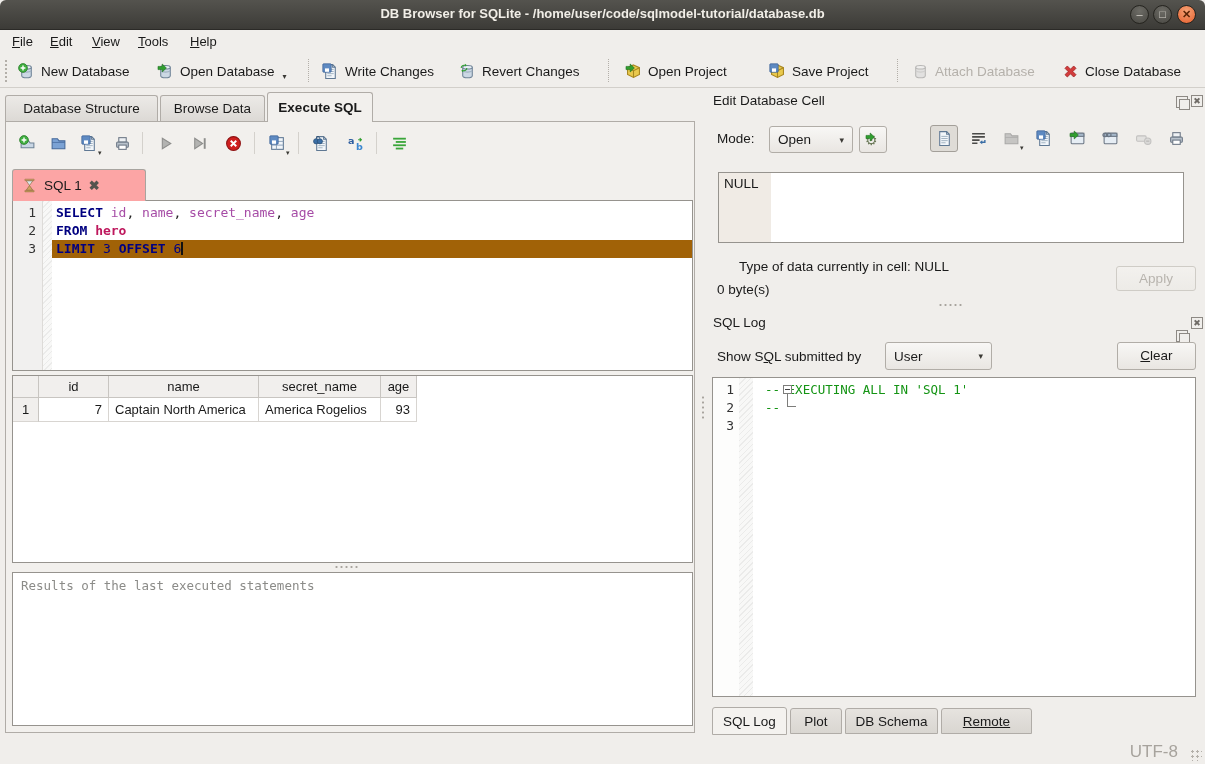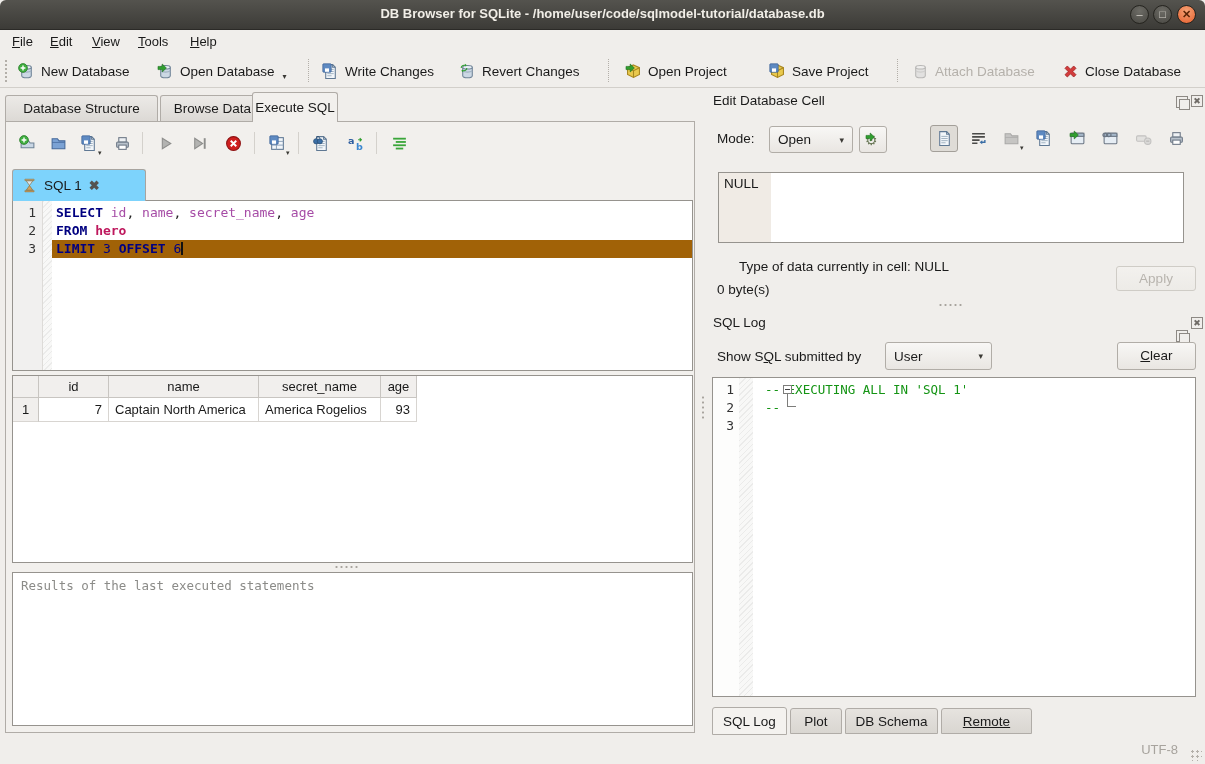--- a/index.html
+++ b/index.html
@@ -48,21 +48,21 @@
     border:1px solid #b0aca7;background:#f2f0ed;}
 
   
   .ed-toolbar{position:absolute;left:8px;top:8px;height:26px;width:660px;}
   .ebtn{position:absolute;top:0;width:26px;height:26px;display:flex;align-items:center;justify-content:center;}
   .ed-sep{position:absolute;top:2px;width:0;height:22px;border-left:1px solid #d4d1cc;}
   .ico .mini-caret{position:absolute;right:-4px;bottom:-5px;font-size:7px;color:#3a3935;}
 
   
   .sqltab{position:absolute;left:6px;top:47px;width:134px;height:32px;z-index:2;
-    background:#7dd3fc;border:1px solid #a8a49f;border-bottom:none;border-radius:3px 3px 0 0;
+    background:#fca5a5;border:1px solid #a8a49f;border-bottom:none;border-radius:3px 3px 0 0;
     display:flex;align-items:center;gap:7px;padding:0 9px;font-size:13.5px;}
   .sqltab .close-x{color:#55534f;font-size:13px;font-weight:bold;}
 
   
   .editor{position:absolute;left:6px;top:78px;width:681px;height:171px;background:#fff;
     border:1px solid #96938e;display:flex;}
   .gutter{width:30px;background:#f1f0ef;border-right:1px solid #dddbd8;
     font-family:"DejaVu Sans Mono",monospace;font-size:13px;color:#333;
     text-align:right;padding:3px 6px 0 0;line-height:18px;}
   .hatch{width:9px;background:repeating-linear-gradient(135deg,#ebebea 0 1px,#f8f8f7 1px 4px);}
@@ -136,21 +136,21 @@
   .fold-box::after{content:"";position:absolute;left:1px;right:1px;top:3px;border-top:1px solid #444;}
   .fold-corner{position:absolute;left:34px;top:16px;width:9px;height:13px;
     border-left:1px solid #7d7d7b;border-bottom:1px solid #7d7d7b;}
 
   .btab{position:absolute;top:708px;height:26px;line-height:25px;text-align:center;font-size:13.5px;
     border:1px solid #b0aca7;border-radius:3px 3px 0 0;}
   .btab.active{background:#f4f2ef;height:28px;line-height:27px;top:707px;z-index:2;}
   .btab.inactive{background:linear-gradient(#e6e3df,#d9d6d1);}
 
   .statusbar{position:absolute;left:0;top:738px;width:1205px;height:26px;}
-  .enc{position:absolute;right:27px;top:4px;color:#a7a39d;font-size:13px;}
+  .enc{position:absolute;right:27px;top:4px;color:#a7a39d;font-size:17px;}
   .grip{position:absolute;right:3px;bottom:3px;width:12px;height:12px;
     background-image:radial-gradient(circle,#b3afa9 1px,transparent 1.2px);background-size:5px 5px;}
 </style>
 </head>
 <body>
 
 <svg width="0" height="0" style="position:absolute">
   <defs>
     <symbol id="i-db" viewBox="0 0 16 16">
       <path d="M3.5 4v8c0 1.1 2 1.9 4.5 1.9s4.5-.8 4.5-1.9V4" fill="#ccd8e4" stroke="#6e8296"></path>
@@ -363,21 +363,21 @@
         <svg width="17" height="17">
             <use href="#i-redx"></use>
           </svg>
       </span>
         <span>Close Database</span>
     </div>
   </div>
 
   <div class="mtab inactive" style="left:5px;width:153px;">Database Structure</div>
   <div class="mtab inactive" style="left:160px;width:105px;">Browse Data</div>
-  <div class="mtab active" style="left:252px;width:86px;">Execute SQL</div>
+  <div class="mtab active" style="left:267px;width:106px;font-weight:bold;">Execute SQL</div>
 
   <div class="left-frame">
 
     <div class="ed-toolbar">
       <div class="ebtn" style="left:0px;">
         <span class="ico">
           <svg width="17" height="17">
               <use href="#i-tab"></use>
             </svg>
           <svg class="badge" width="10" height="10">

